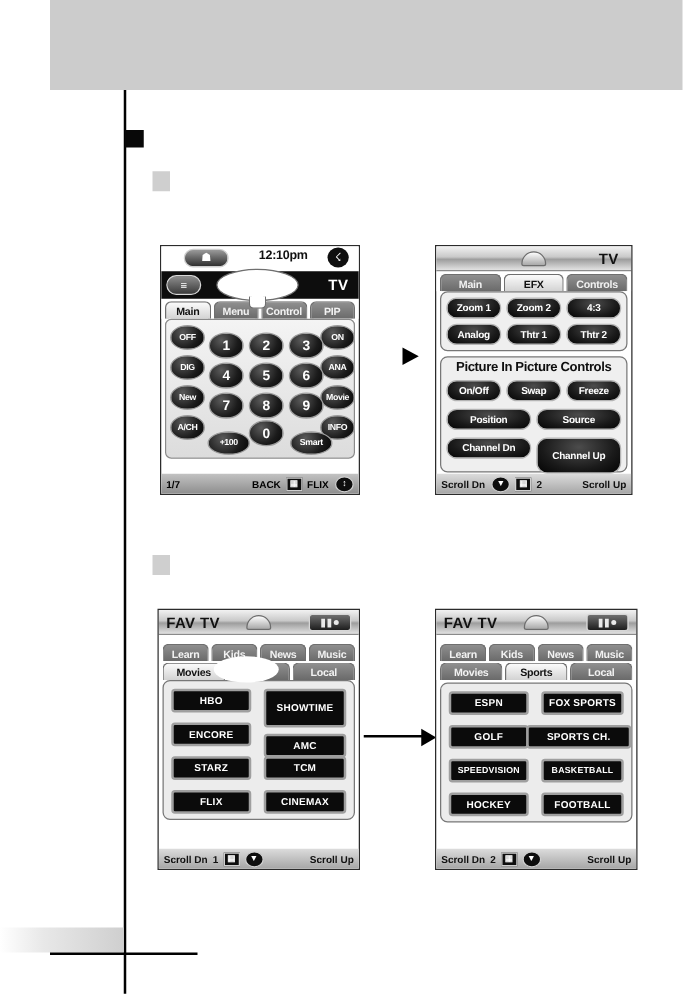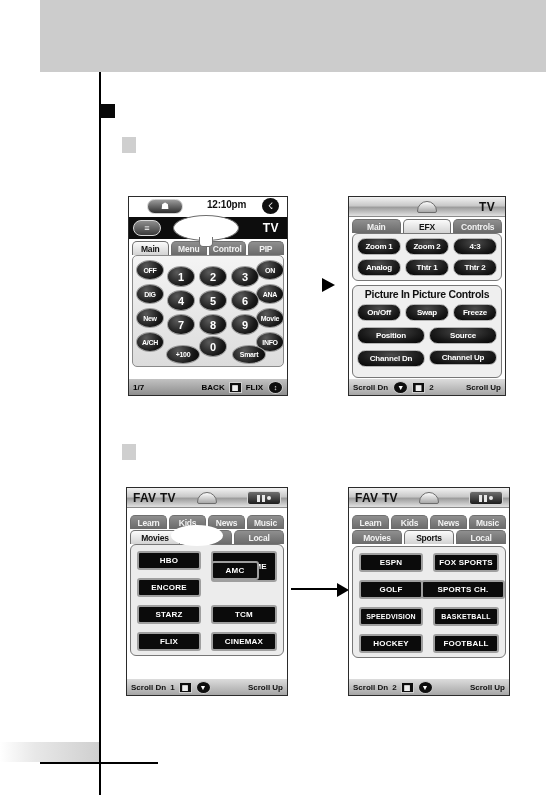--- a/index.html
+++ b/index.html
@@ -512,21 +512,21 @@
     <div class="pip-label">Picture In Picture Controls</div>
 
     <div class="rkey" style="position:absolute; left:4px;  top:18px; width:44px; height:17px;">On/Off</div>
     <div class="rkey" style="position:absolute; left:52px; top:18px; width:44px; height:17px;">Swap</div>
     <div class="rkey" style="position:absolute; left:100px;top:18px; width:44px; height:17px;">Freeze</div>
 
     <div class="rkey" style="position:absolute; left:4px;  top:41px; width:68px; height:17px;">Position</div>
     <div class="rkey" style="position:absolute; left:76px; top:41px; width:68px; height:17px;">Source</div>
 
     <div class="rkey" style="position:absolute; left:4px;  top:64px; width:68px; height:17px;">Channel Dn</div>
-    <div class="rkey" style="position:absolute; left:76px; top:64px; width:68px; height:15px;">Channel Up</div>
+    <div class="rkey" style="position:absolute; left:76px; top:64px; width:68px; height:29px;">Channel Up</div>
   </div>
 
   <div class="statusbar silver">
     <span>Scroll Dn</span>
     <span class="sb-ico-round" style="margin-left:5px;">▼</span>
     <span class="sb-ico-square" style="margin-left:4px;">▦</span>
     <span class="sb-num">2</span>
     <span class="sb-spacer"></span>
     <span>Scroll Up</span>
   </div>
@@ -556,21 +556,21 @@
     <div class="tab inactive"></div>
     <div class="tab inactive">Local</div>
 
     <div class="callout-plain" style="left:44px; top:-4px; width:52px; height:21px;"></div>
   </div>
 
   <div class="pane" style="position:relative; margin:0 3px 0 3px; height:112px; background:#ececec;">
     <div class="fkey" style="position:absolute; left:6px;  top:6px;  width:64px; height:19px;">HBO</div>
     <div class="fkey" style="position:absolute; left:80px; top:6px;  width:66px; height:31px;">SHOWTIME</div>
     <div class="fkey" style="position:absolute; left:6px;  top:33px; width:64px; height:19px;">ENCORE</div>
-    <div class="fkey" style="position:absolute; left:80px; top:16px; width:48px; height:19px;">AMC</div>
+    <div class="fkey" style="position:absolute; left:80px; top:42px; width:66px; height:19px;">AMC</div>
     <div class="fkey" style="position:absolute; left:6px;  top:60px; width:64px; height:19px;">STARZ</div>
     <div class="fkey" style="position:absolute; left:80px; top:60px; width:66px; height:19px;">TCM</div>
     <div class="fkey" style="position:absolute; left:6px;  top:87px; width:64px; height:19px;">FLIX</div>
     <div class="fkey" style="position:absolute; left:80px; top:87px; width:66px; height:19px;">CINEMAX</div>
   </div>
 
   <div class="statusbar silver">
     <span>Scroll Dn</span>
     <span class="sb-num">1</span>
     <span class="sb-ico-square">▦</span>

